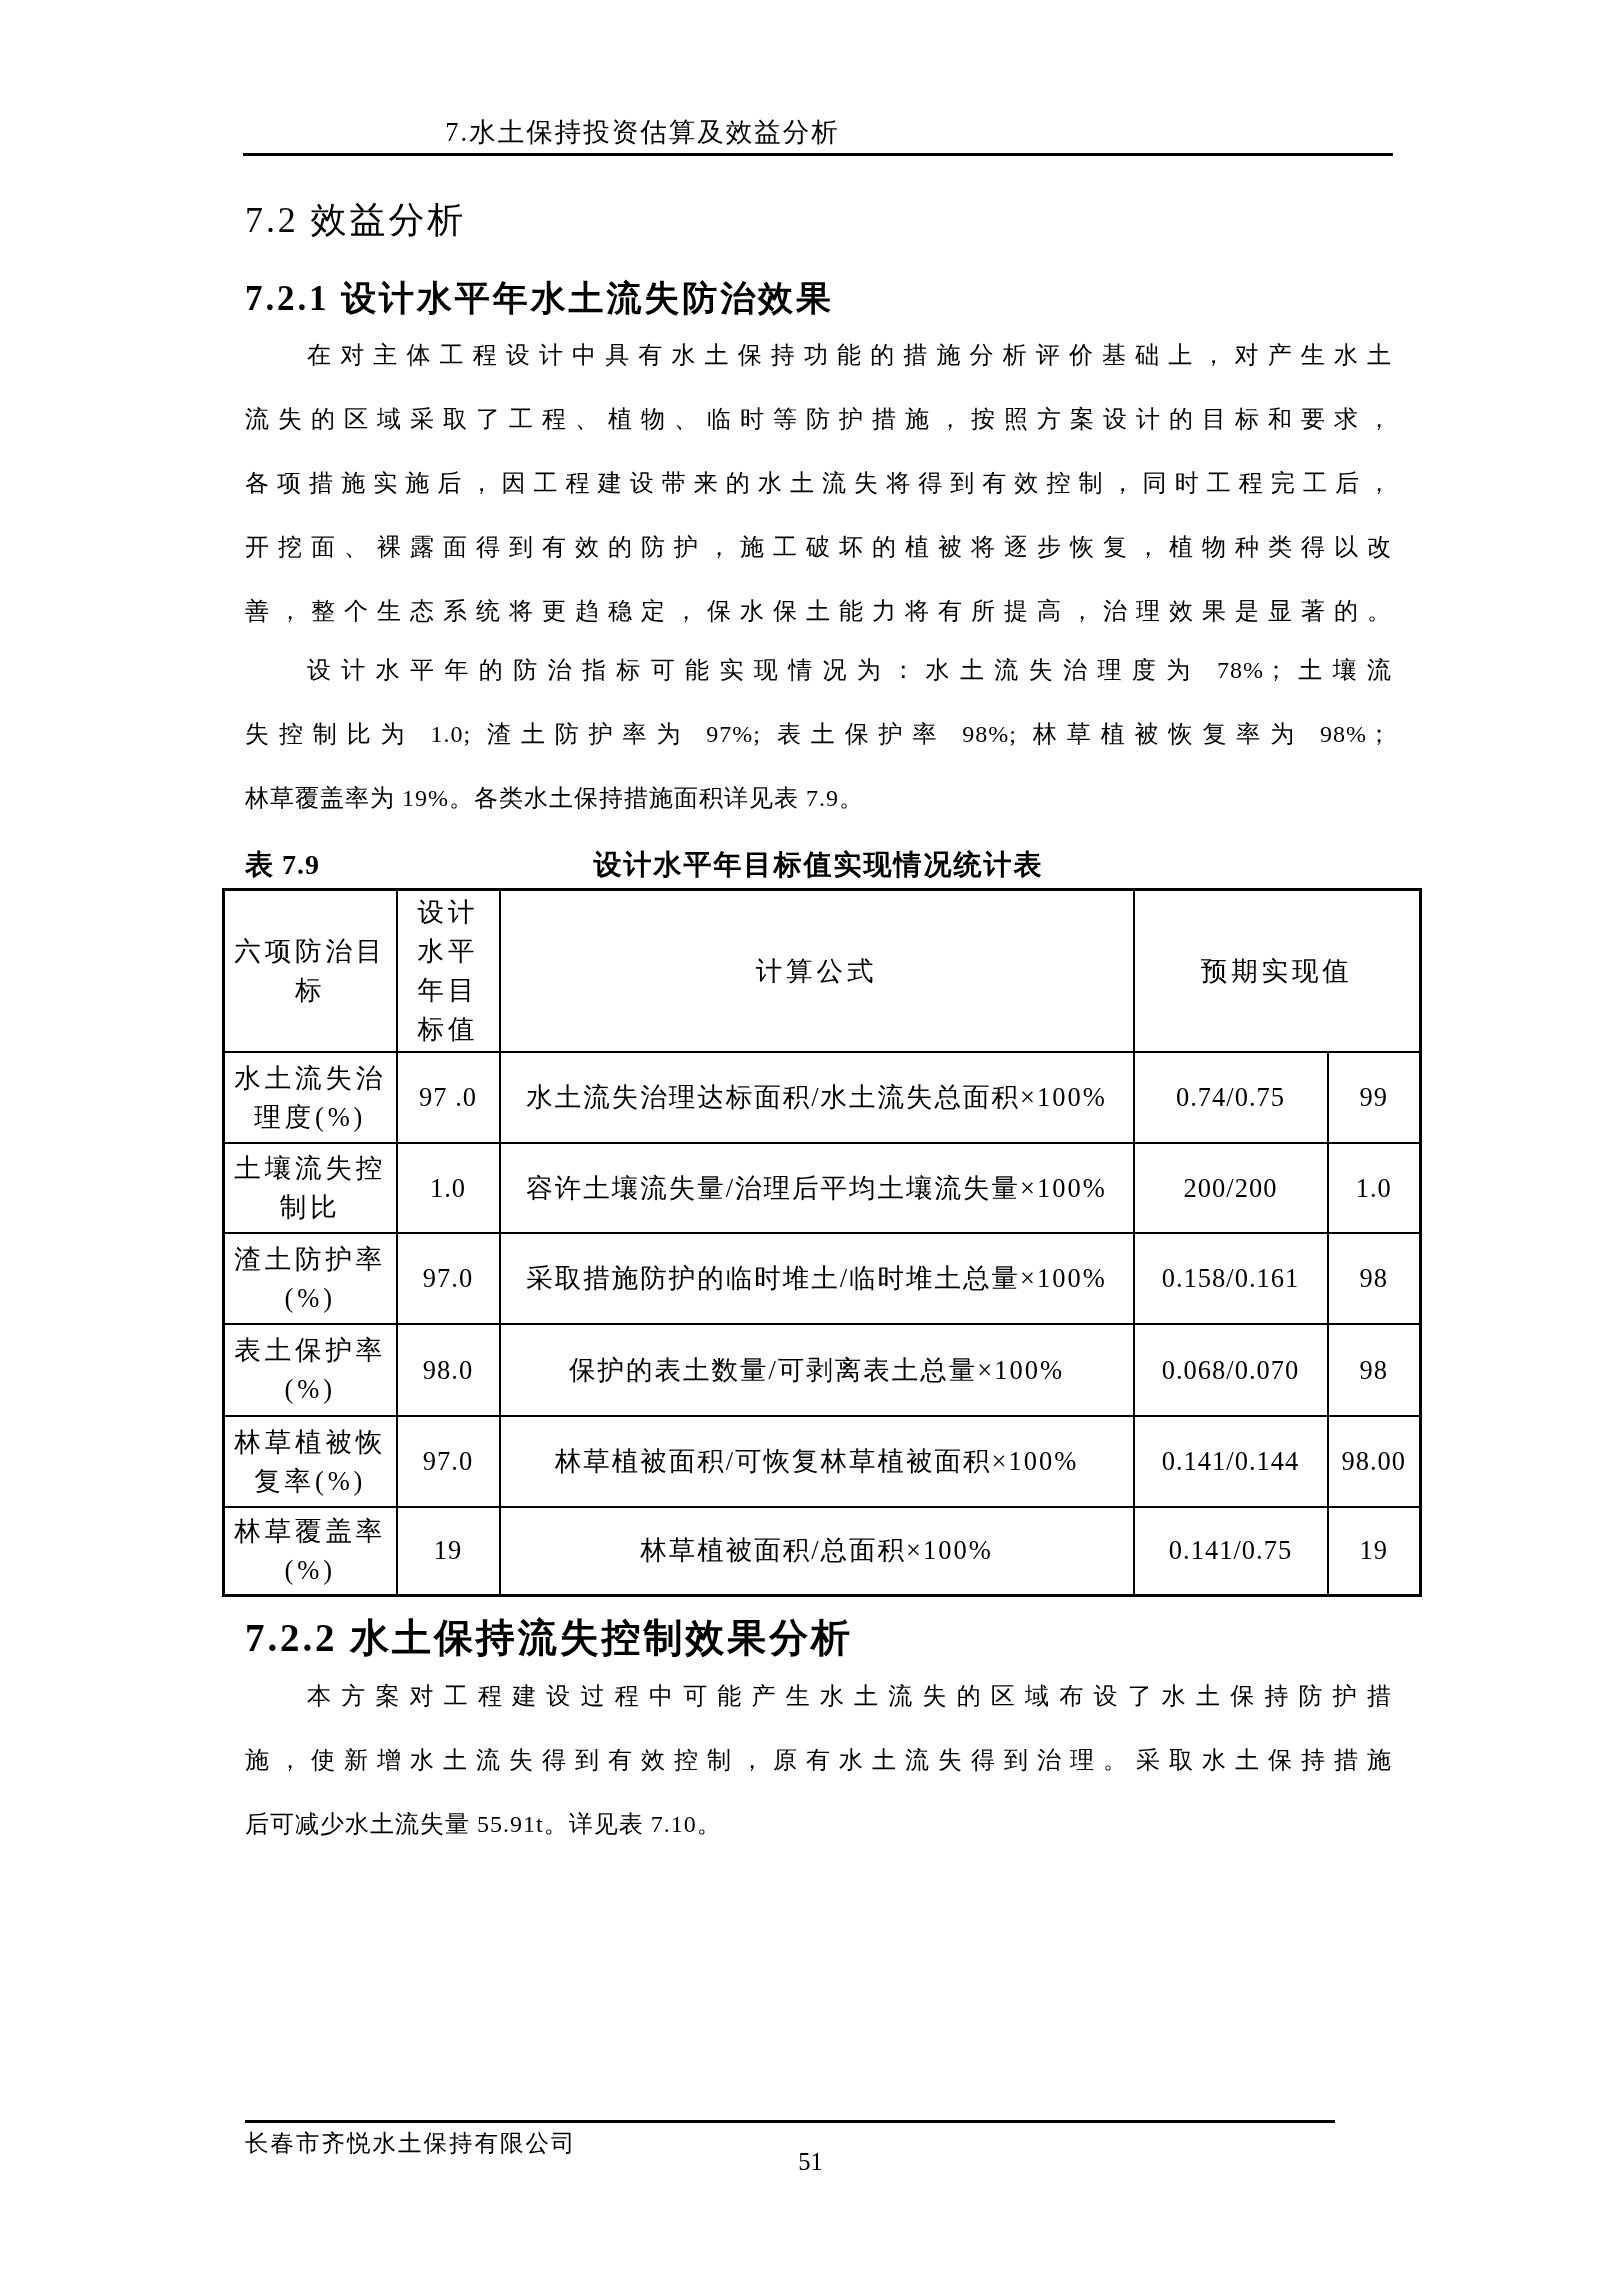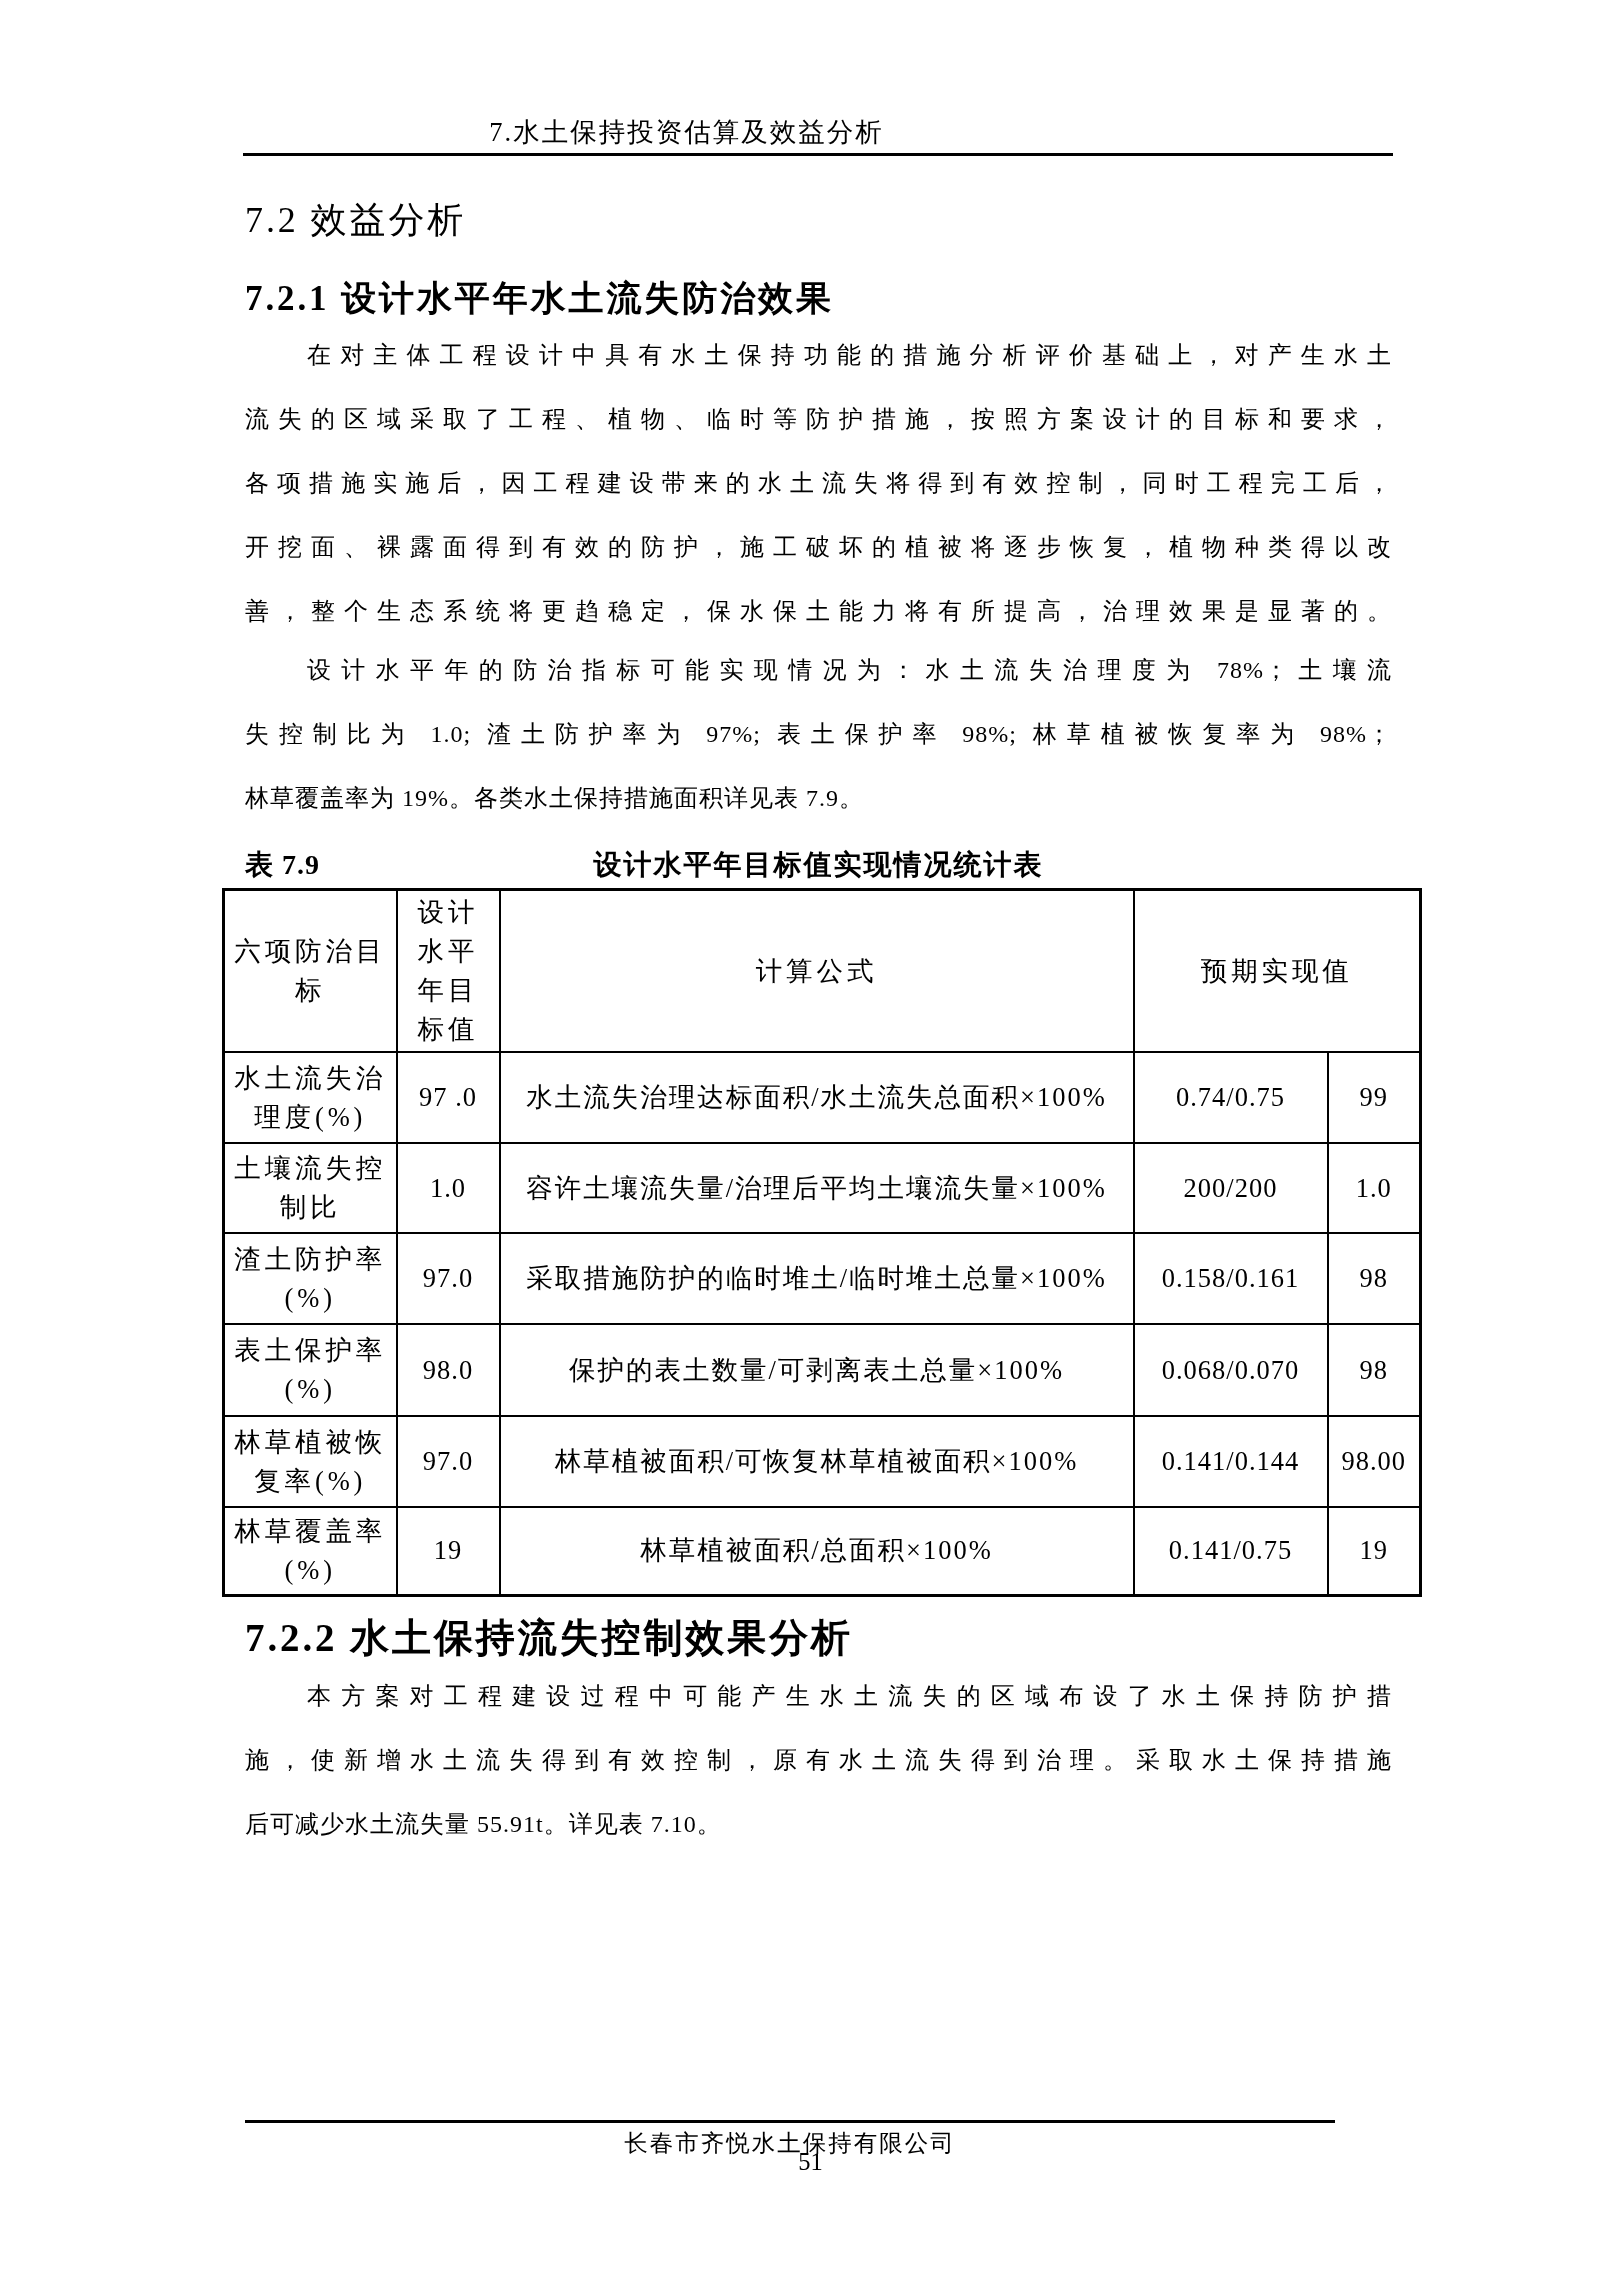--- a/index.html
+++ b/index.html
@@ -8,21 +8,21 @@
     width:1621px;height:2293px;
     background:#ffffff;
     font-family:"Liberation Serif","DejaVu Serif",serif;
     color:#000;
     overflow:hidden;
   }
   .abs{position:absolute;}
   .header-title{
     top:114px;left:0;width:1285px;
     text-align:center;
-    font-size:26.5px;letter-spacing:2px;padding-left:44px;
+    font-size:26.5px;letter-spacing:2px;
   }
   .rule{background:#000;}
   .rule-header{top:153px;left:243px;width:1150px;height:2.9px;}
   .h1{
     top:196px;left:245px;width:1147px;
     font-size:36px;font-weight:normal;letter-spacing:2.9px;
   }
   .h2a{top:275px;left:245px;width:1147px;font-size:35px;font-weight:bold;letter-spacing:2.9px;}
   .h2b{top:1611px;left:245px;width:1147px;font-size:39px;font-weight:bold;letter-spacing:2.9px;}
   .para{left:245px;width:1147px;font-size:24px;line-height:64px;}
@@ -53,21 +53,21 @@
     padding:2px 5.9px;
     letter-spacing:3.9px;
     line-height:39px;
   }
   table.goal{border:3.9px solid #000;}
   table.goal td.formula{letter-spacing:2px;}
   table.goal td.num{letter-spacing:1px;}
   .rule-footer{top:2120px;left:245px;width:1090px;height:2.9px;}
   .footer-company{
     top:2129px;left:245px;width:1090px;
-    text-align:center;font-size:23.5px;letter-spacing:2px;line-height:29px;
+    text-align:left;font-size:23.5px;letter-spacing:2px;line-height:29px;
   }
   .page-number{
     top:2145px;left:0;width:1621px;
     text-align:center;font-size:24.5px;line-height:33px;
   }
 </style>
 </head>
 <body>
 
 <div class="page">

